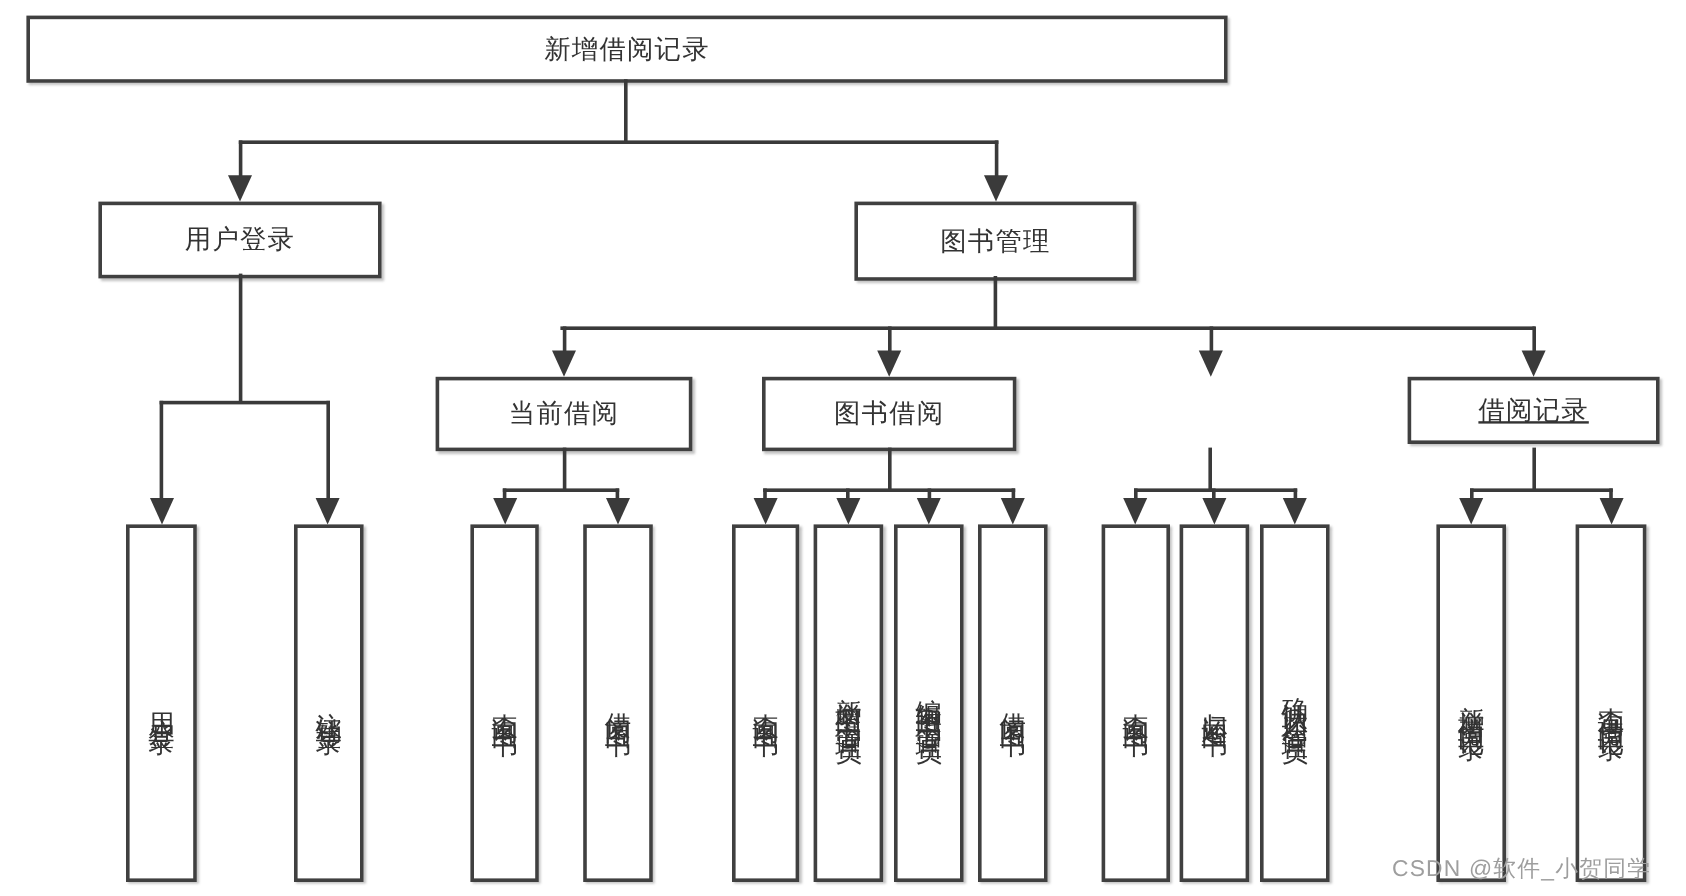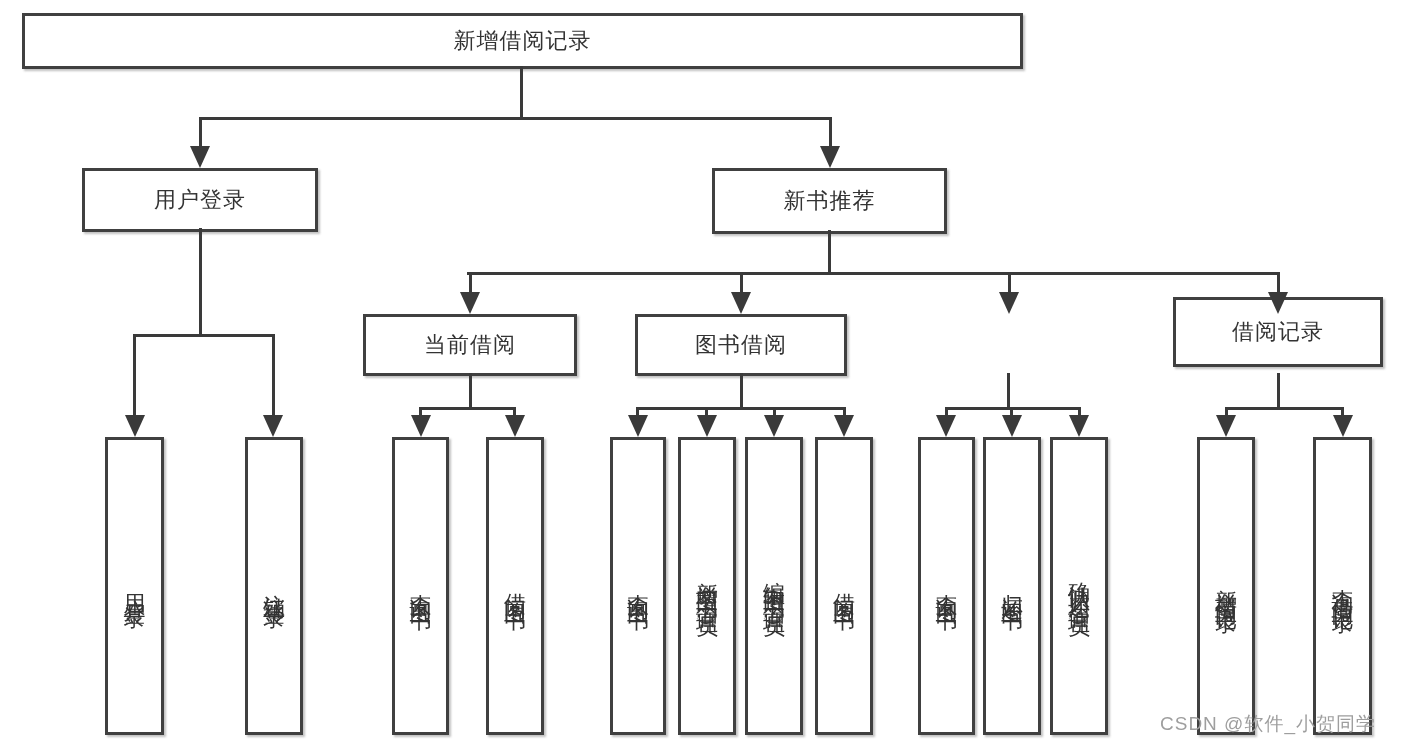--- a/index.html
+++ b/index.html
@@ -69,33 +69,33 @@
 
   <div class="node" style="left:22px; top:13px; width:1001px; height:56px;">
     <span>新增借阅记录</span>
   </div>
 
   <div class="node" style="left:82px; top:168px; width:236px; height:64px;">
     <span>用户登录</span>
   </div>
 
   <div class="node" style="left:712px; top:168px; width:235px; height:66px;">
-    <span>新书推荐</span>
+    <span>图书管理</span>
   </div>
 
   <div class="node" style="left:363px; top:314px; width:214px; height:62px;">
     <span>当前借阅</span>
   </div>
 
   <div class="node" style="left:635px; top:314px; width:212px; height:62px;">
     <span>图书借阅</span>
   </div>
 
 
-  <div class="node" style="left:1173px; top:297px; width:210px; height:70px;">
+  <div class="node" style="left:1173px; top:314px; width:210px; height:56px;text-decoration:underline;">
     <span>借阅记录</span>
   </div>
 
   <div class="node tall" style="left:105px; width:59px;">
     <span class="vtext">用户登录</span>
   </div>
 
   <div class="node tall" style="left:245px; width:58px;">
     <span class="vtext">注销登录</span>
   </div>

